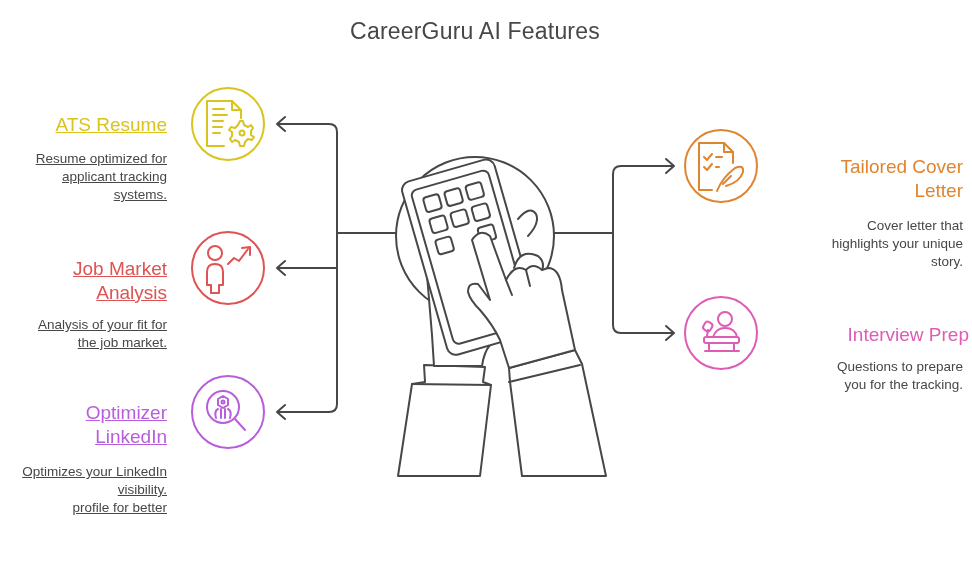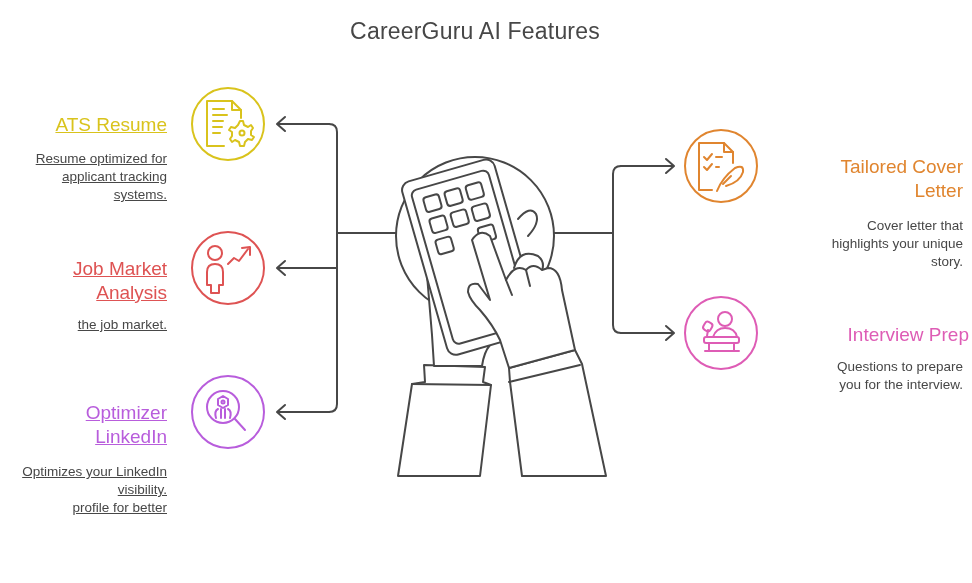--- a/index.html
+++ b/index.html
@@ -128,20 +128,21 @@
   <div>Resume optimized for</div>
   <div>applicant tracking</div>
   <div>systems.</div>
 </div>
 
 <div class="feat-title right-align" style="left:20px; width:147px; top:257px; color:#de5353;">
   <div>Job Market</div>
   <div>Analysis</div>
 </div>
 <div class="feat-desc right-align" style="left:0px; width:167px; top:316px;">
+  <div>Analysis of your fit for</div>
   <div>the job market.</div>
 </div>
 
 <div class="feat-title right-align" style="left:20px; width:147px; top:401px; color:#b85ddc;">
   <div>Optimizer</div>
   <div>LinkedIn</div>
 </div>
 <div class="feat-desc right-align" style="left:0px; width:167px; top:463px;">
   <div>Optimizes your LinkedIn</div>
   <div>visibility.</div>
@@ -156,14 +157,14 @@
   <div>Cover letter that</div>
   <div>highlights your unique</div>
   <div>story.</div>
 </div>
 
 <div class="feat-title left-align" style="left:783px; width:180px; top:323px; color:#de5cb5;margin-left:6px;">
   <span>Interview Prep</span>
 </div>
 <div class="feat-desc left-align" style="left:783px; width:180px; top:358px;">
   <div>Questions to prepare</div>
-  <div>you for the interview.</div>
+  <div>you for the tracking.</div>
 </div>
 
 </body></html>

